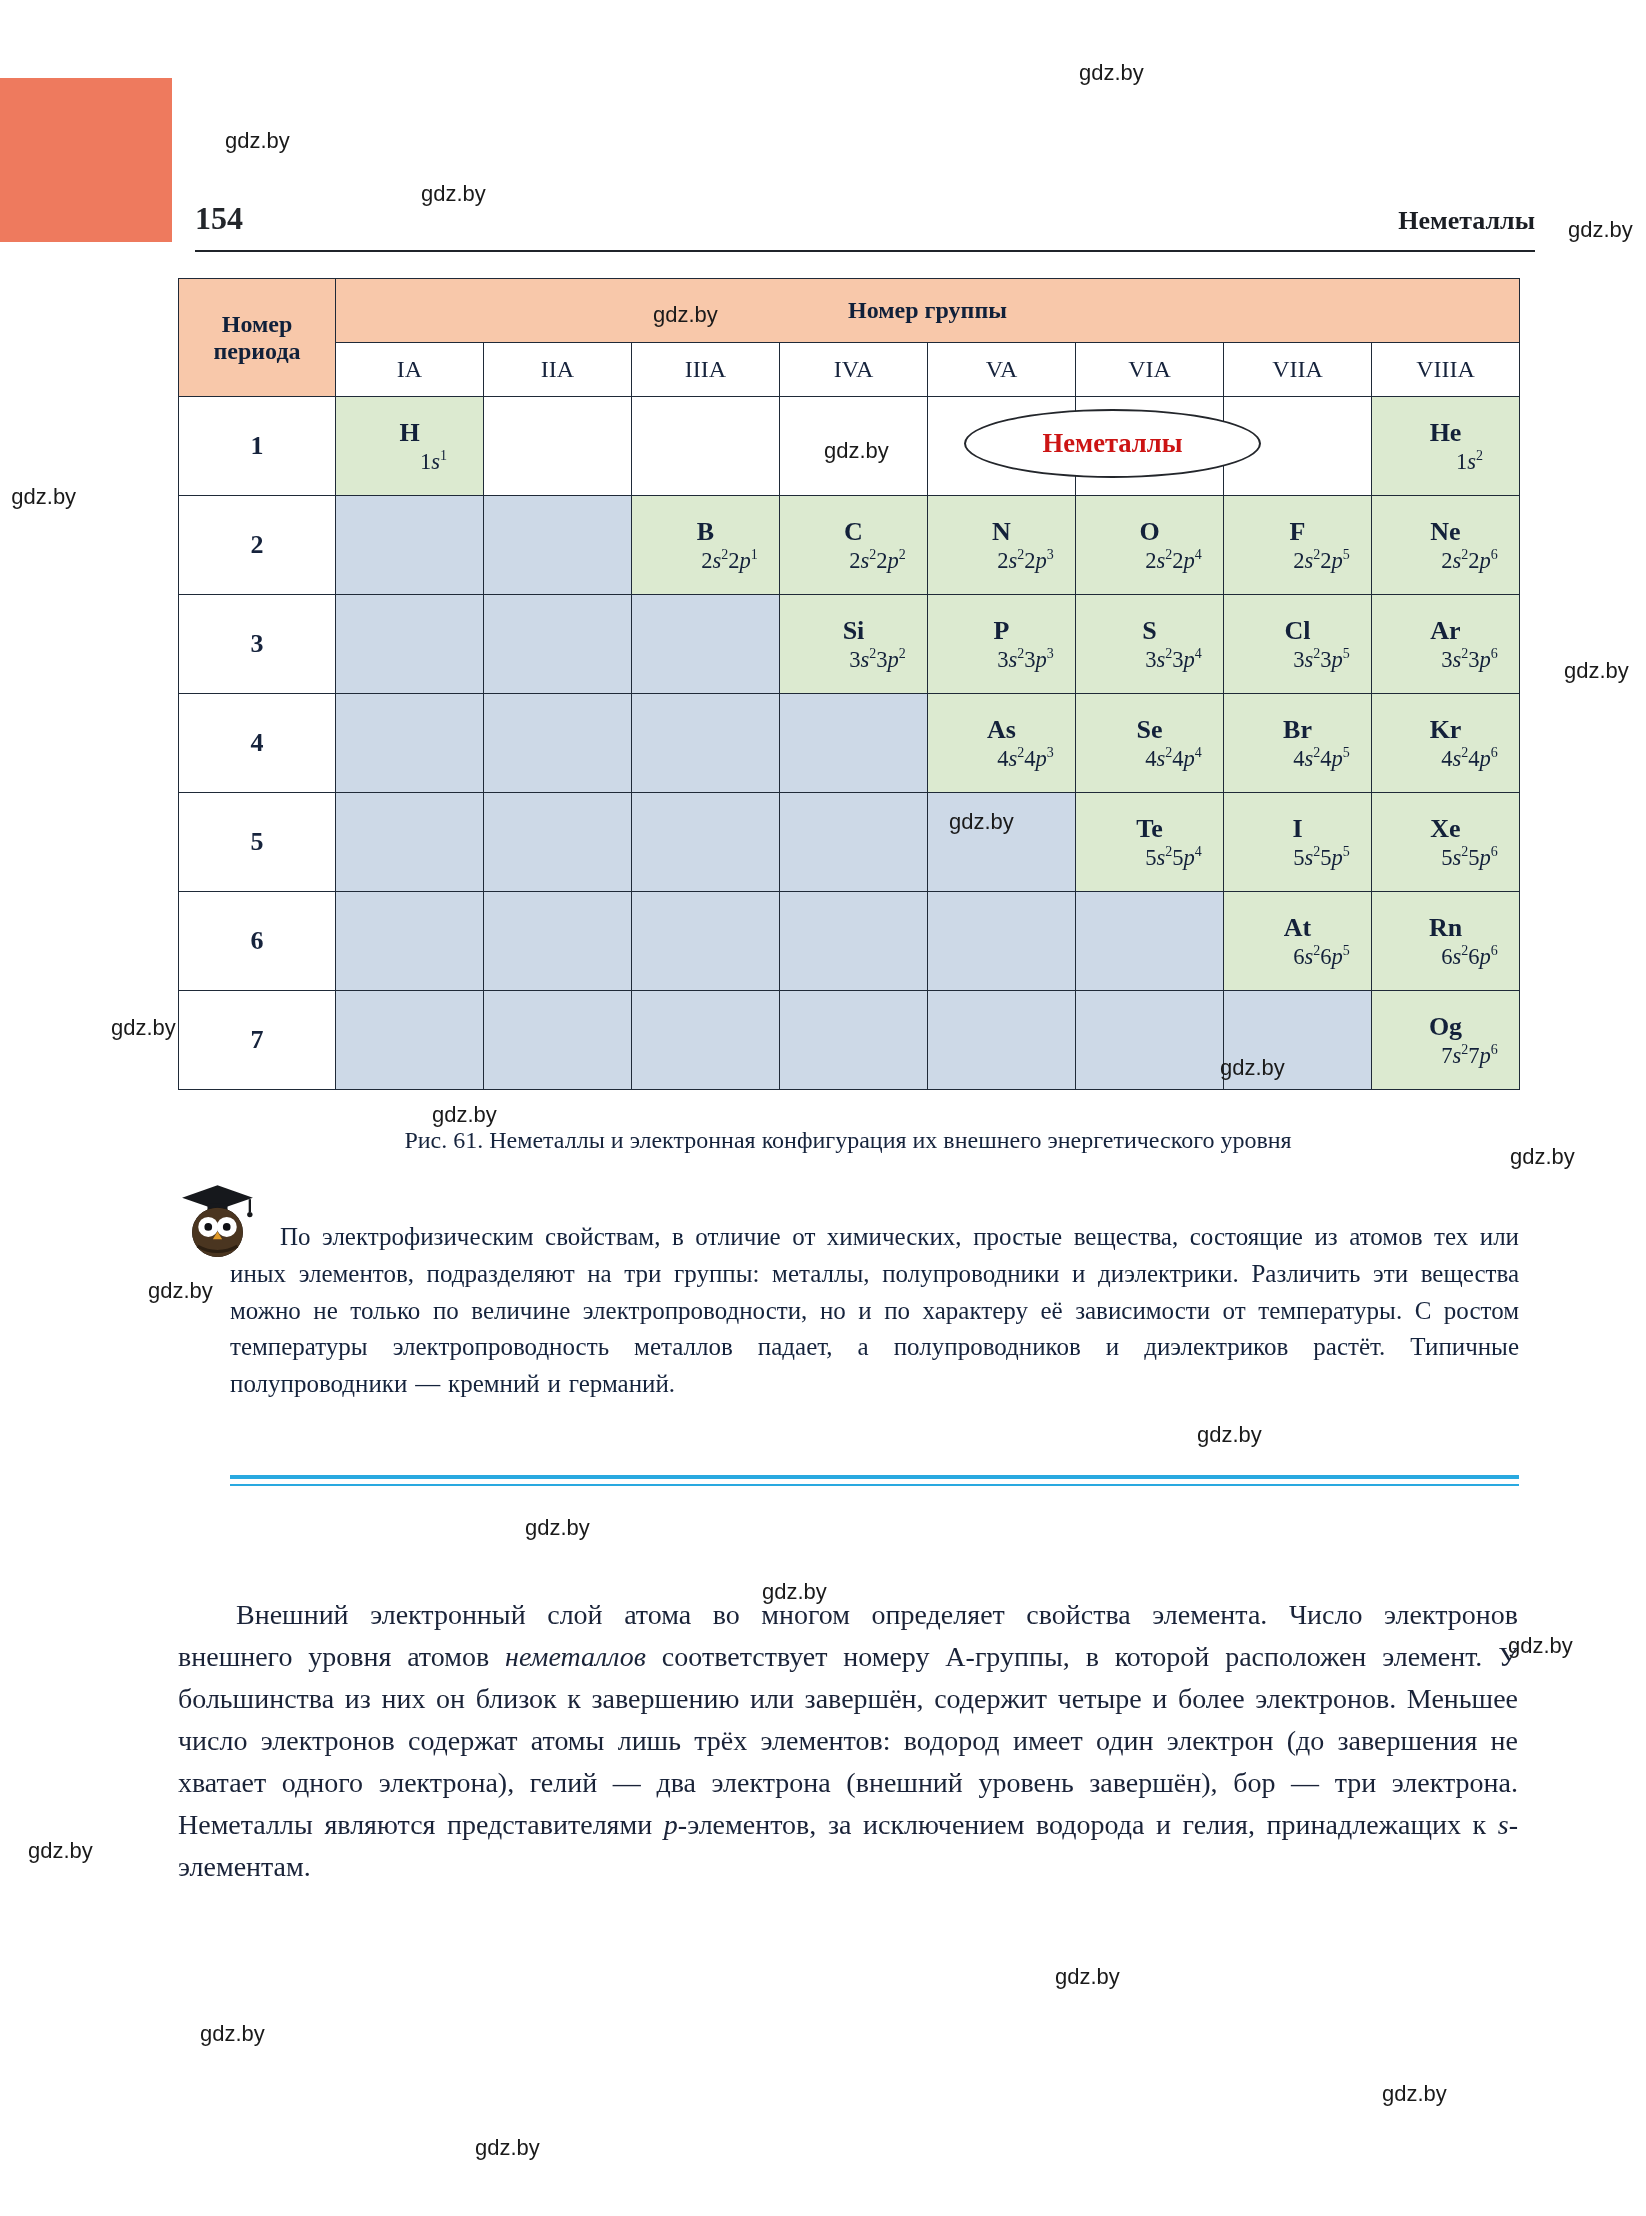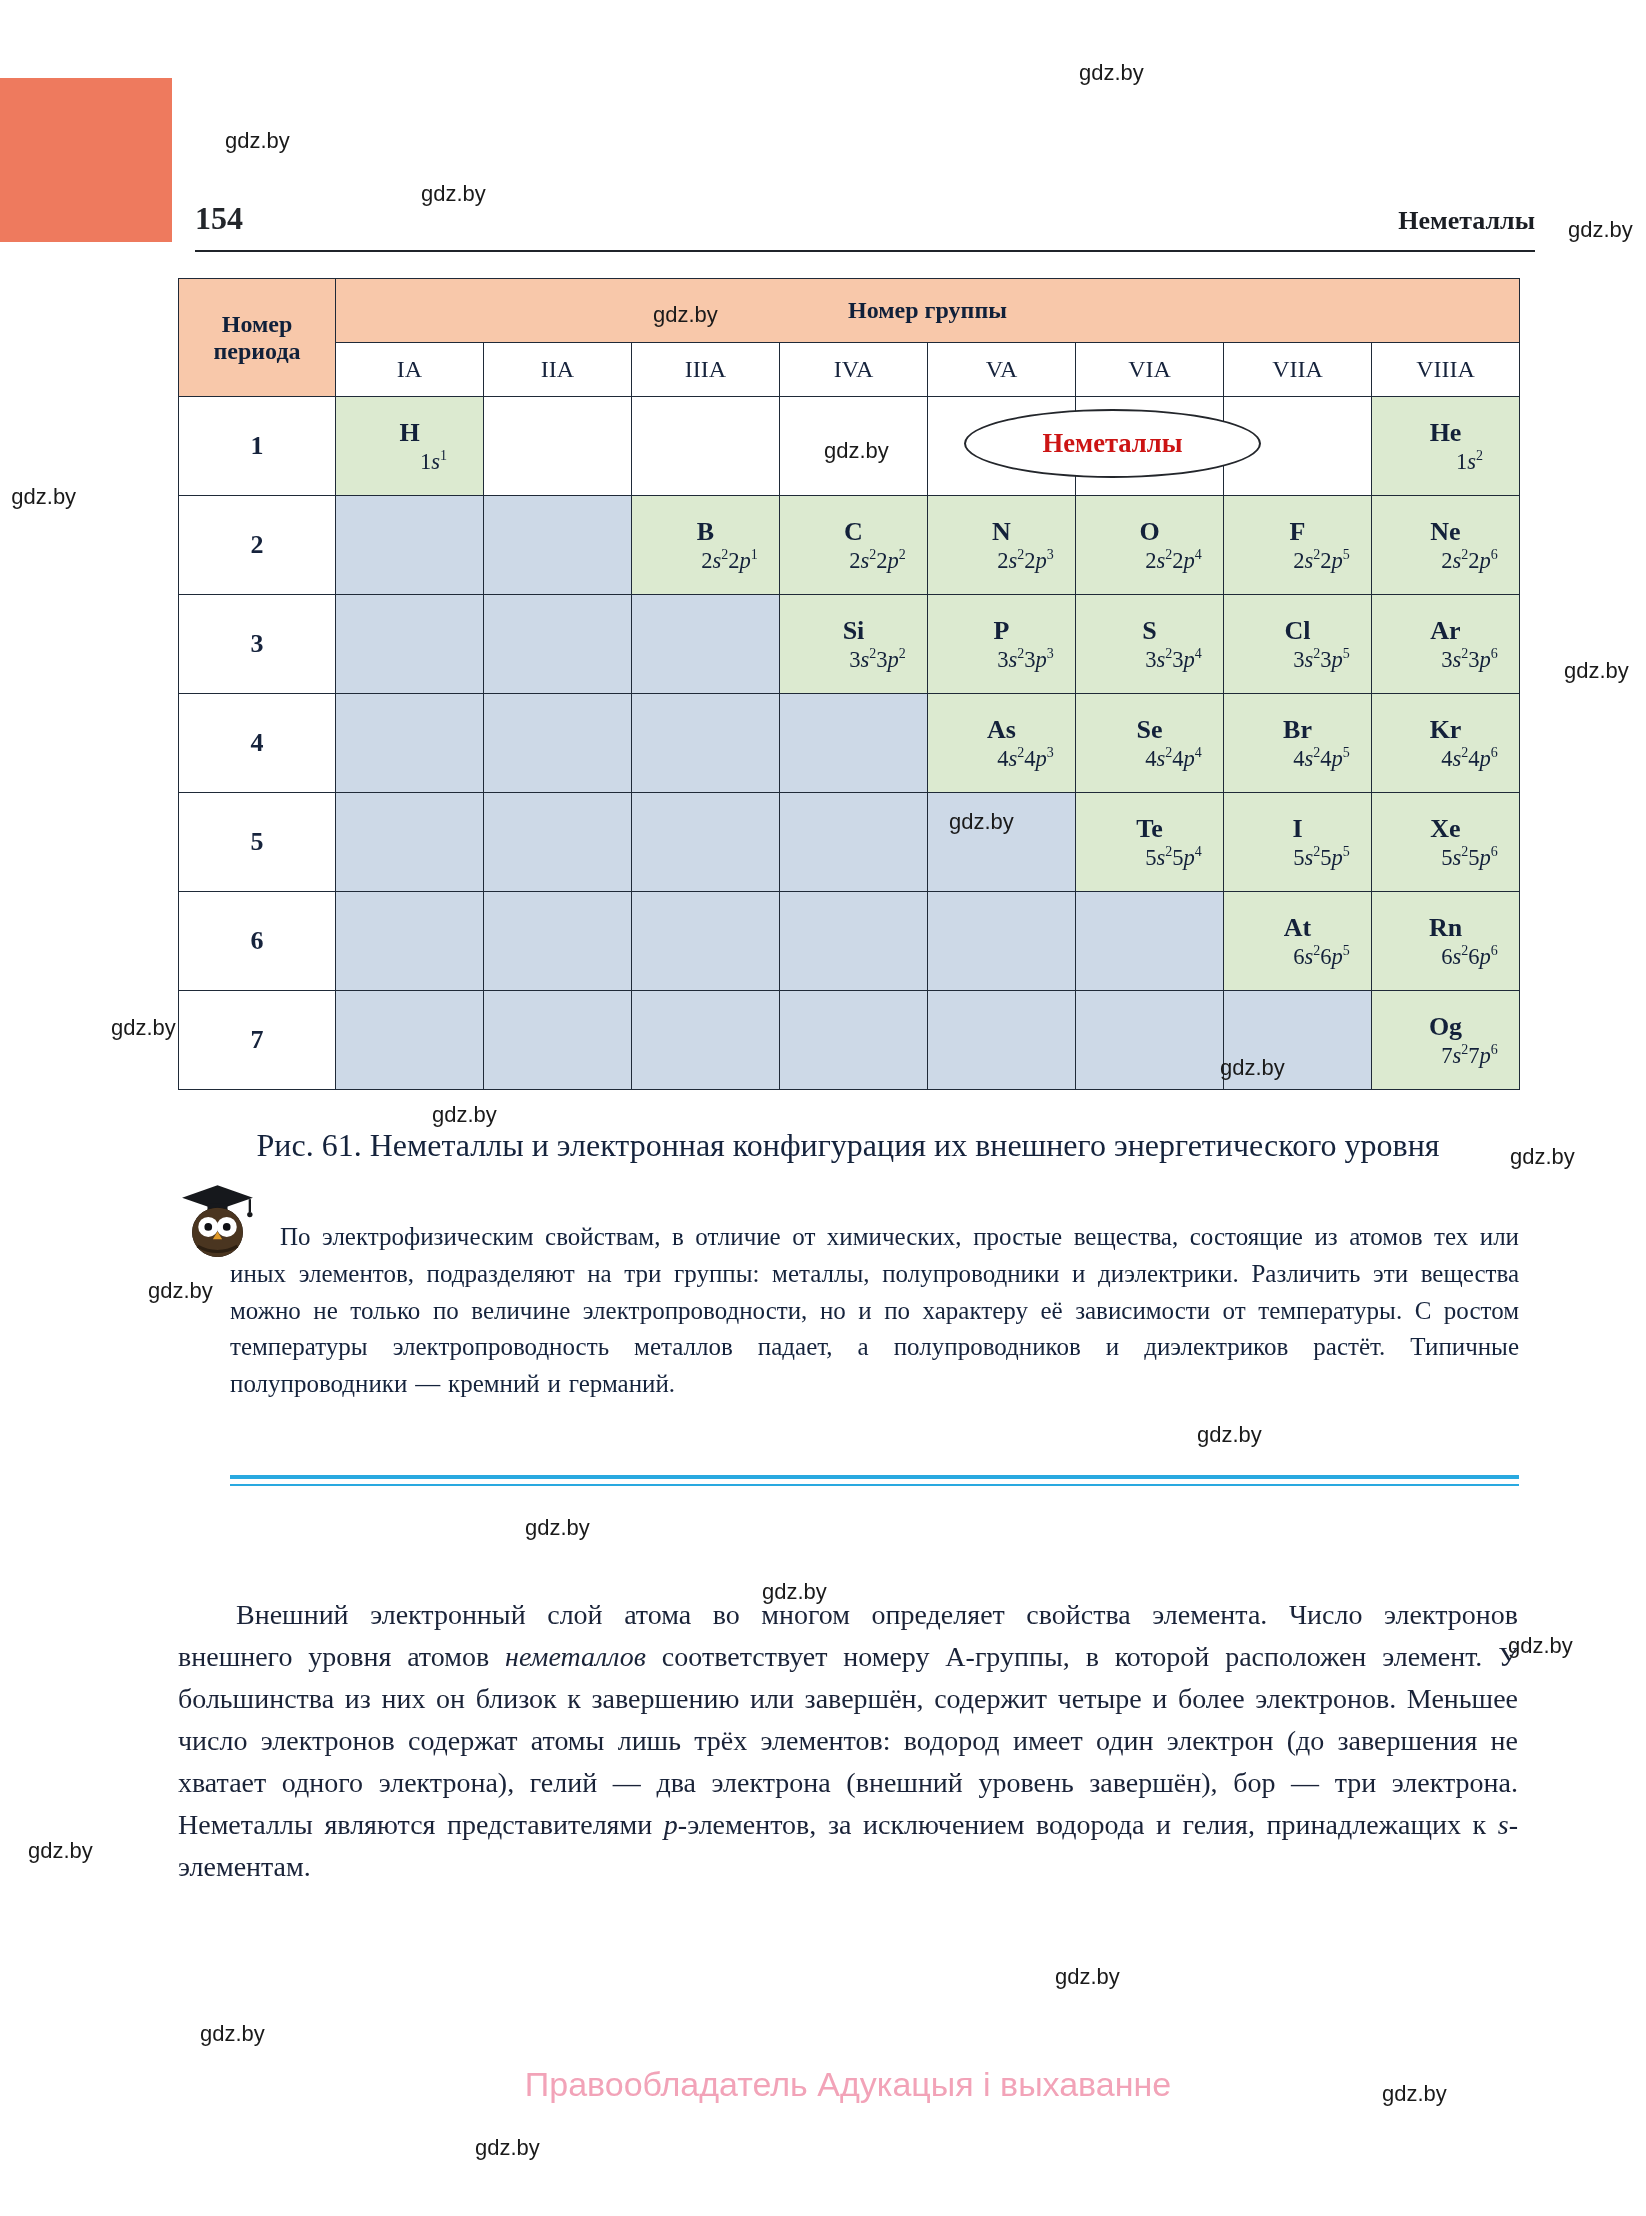--- a/index.html
+++ b/index.html
@@ -53,21 +53,21 @@
     position:absolute; background:#fff; border:2.4px solid #23262b; border-radius:50%;
     display:flex; align-items:center; justify-content:center; z-index:4;
   }
   .oval-nonmetals { left:786px; top:131px; width:297px; height:69px; }
   .oval-nonmetals span { font-size:26.6px; font-weight:bold; color:var(--nonmetals_label_red,#cc1414); }
   .oval-metals { left:345px; top:528px; width:292px; height:74px; }
   .oval-metals span { font-size:28px; font-weight:bold; color:#1b1e24; }
 
   .fig-caption {
     position:absolute; left:178px; top:1127px; width:1340px; text-align:center;
-    font-size:32px; color:#15233c;
+    font-size:24px; color:#15233c;
   }
 
   .owl-icon { position:absolute; left:179px; top:1183px; width:77px; height:77px; z-index:3; }
 
   .info-para {
     position:absolute; left:230px; top:1219px; width:1289px;
     font-size:25px; line-height:1.47; text-align:justify; text-indent:50px;
     color:#15233c; word-spacing:1.6px;
   }
   .double-rule {
@@ -340,17 +340,16 @@
     </svg>
   </div>
 
   <div class="info-para">По электрофизическим свойствам, в отличие от химических, простые вещества, состоящие из атомов тех или иных элементов, подразделяют на три группы: металлы, полупроводники и диэлектрики. Различить эти вещества можно не только по величине электропроводности, но и по характеру её зависимости от температуры. С ростом температуры электропроводность металлов падает, а полупроводников и диэлектриков растёт. Типичные полупроводники — кремний и германий.</div>
 
   <div class="double-rule"></div>
 
 
   <div class="section-para"><span>Внешний электронный слой атома во многом определяет свойства элемента. Число электронов внешнего уровня атомов </span><span style="font-style: italic;">неметаллов</span><span> соответствует номеру А-группы, в которой расположен элемент. У большинства из них он близок к завершению или завершён, содержит четыре и более электронов. Меньшее число электронов содержат атомы лишь трёх элементов: водород имеет один электрон (до завершения не хватает одного электрона), гелий — два электрона (внешний уровень завершён), бор — три электрона. Неметаллы являются представителями </span><span style="font-style: italic;">p</span><span>-элементов, за исключением водорода и гелия, принадлежащих к </span><span style="font-style: italic;">s</span><span>-элементам.</span></div>
 
-  <div class="footer-publisher">Правообладатель Адукацыя і выхаванне</div>
 
 
 </div>
 
 
 </body></html>

